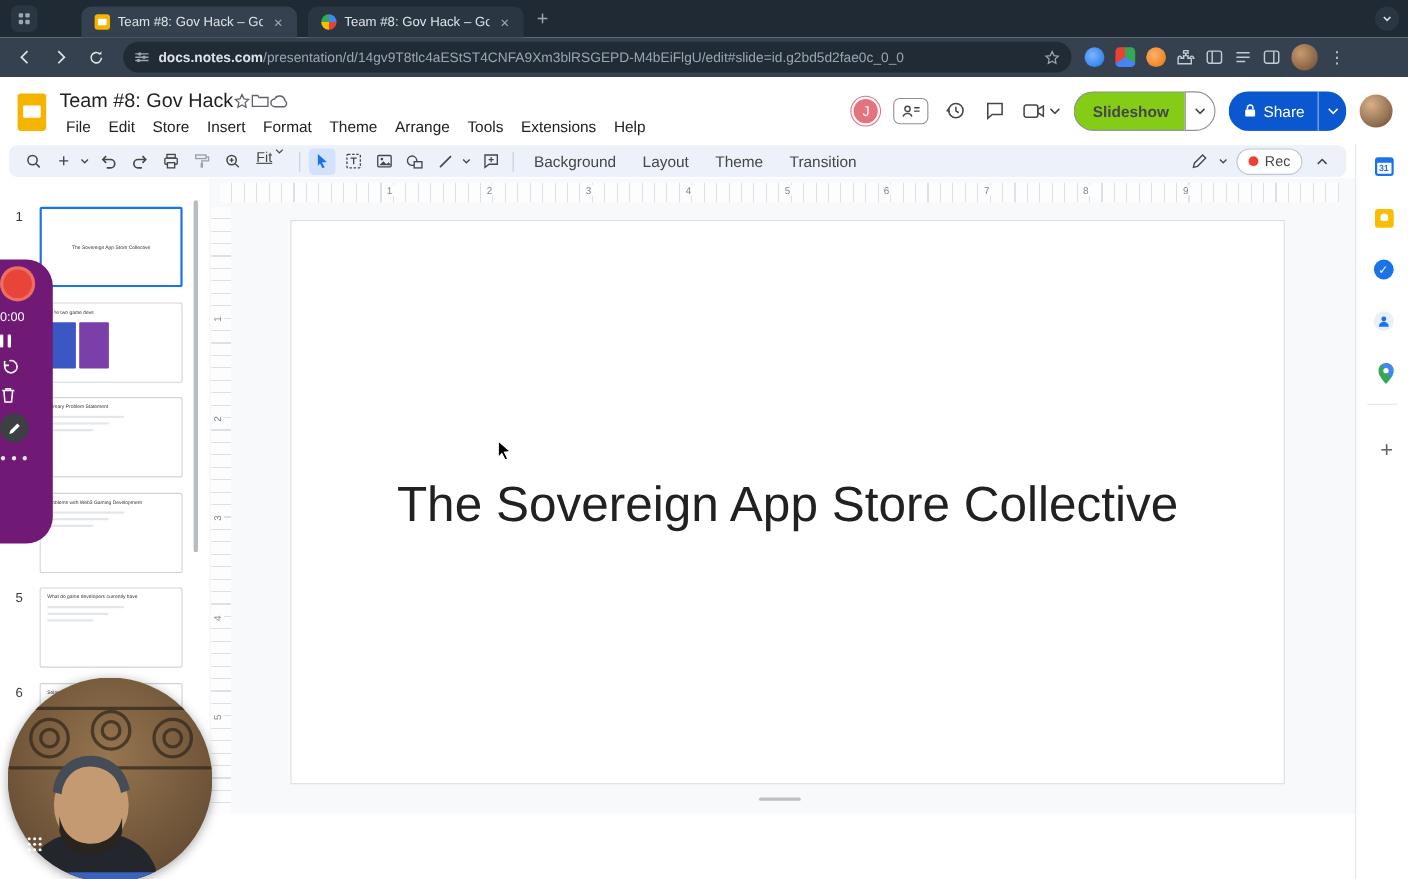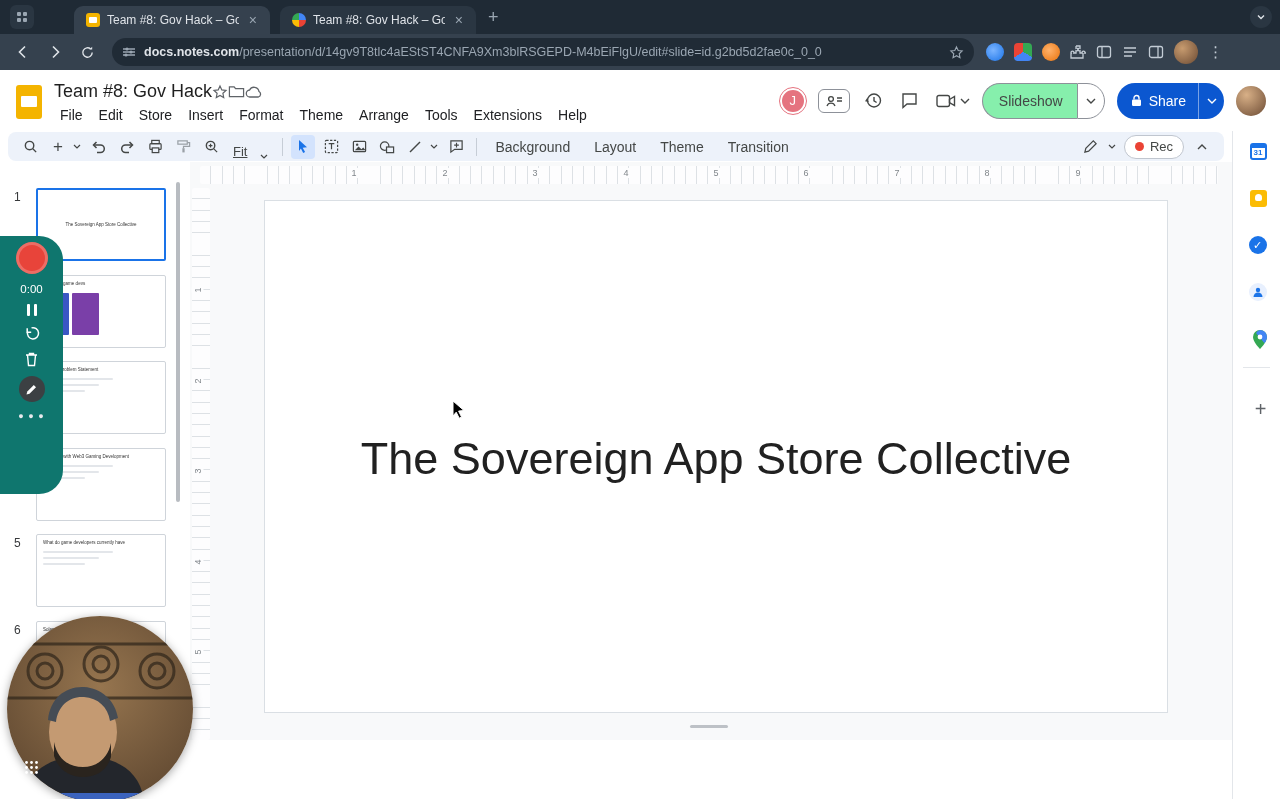--- a/index.html
+++ b/index.html
@@ -55,34 +55,34 @@
   .title-row{position:absolute;left:54px;top:11px;display:flex;align-items:center;}
   .doc-title{font-size:18px;color:var(--ink);}
   .menu-bar{position:absolute;left:52px;top:34px;display:flex;align-items:center;}
   .menu-item{font-size:14px;color:#202124;padding:3px 8px;border-radius:4px;cursor:default;}
   .hdr-right{position:absolute;right:14px;top:0;height:61px;display:flex;align-items:center;gap:12px;}
   .ava-j{width:26px;height:26px;border-radius:50%;background:#e5737f;color:#fff;font-size:13px;display:flex;align-items:center;justify-content:center;border:2px solid #fff;outline:1px solid #e5737f;}
   .presence-btn{height:24px;padding:0 6px;border:1px solid #8d9199;border-radius:6px;display:flex;align-items:center;}
   .hicon{width:24px;height:24px;display:flex;align-items:center;justify-content:center;}
   .cam-group{display:flex;align-items:center;gap:2px;}
   .slideshow-group{display:flex;align-items:stretch;height:36px;}
-  .slideshow-btn{border:1px solid #8d9199;border-right:none;border-radius:18px 0 0 18px;background:#86efac;padding:0 14px 0 16px;font-size:14px;color:var(--icg);display:flex;align-items:center;}
+  .slideshow-btn{border:1px solid #8d9199;border-right:none;border-radius:18px 0 0 18px;background:#84cc16;padding:0 14px 0 16px;font-size:14px;color:var(--icg);display:flex;align-items:center;font-weight:bold;}
   .slideshow-caret{border:1px solid #8d9199;border-radius:0 18px 18px 0;background:#fff;width:28px;display:flex;align-items:center;justify-content:center;}
   .share-group{display:flex;align-items:stretch;height:36px;border-radius:18px;overflow:hidden;}
   .share-btn{background:var(--share);color:#fff;font-size:14px;padding:0 12px 0 14px;display:flex;align-items:center;gap:7px;}
   .share-caret{background:var(--share);width:26px;display:flex;align-items:center;justify-content:center;border-left:1px solid rgba(255,255,255,.45);}
   .ava-photo{width:30px;height:30px;border-radius:50%;background:radial-gradient(circle at 35% 30%,#d8b087,#6b4a33);}
 
   
   .toolbar-row{position:absolute;left:0;top:131px;width:1280px;height:31px;background:#fff;}
   .toolbar{position:absolute;left:8px;top:1px;width:1216px;height:29px;background:var(--toolbar-bg);border-radius:8px;display:flex;align-items:center;padding:0 10px;gap:4px;}
   .tbtn{width:24px;height:24px;border-radius:4px;display:flex;align-items:center;justify-content:center;flex:none;}
   .tbtn.sel{background:var(--sel);}
   .tcaret{width:12px;height:24px;display:flex;align-items:center;justify-content:center;margin-left:-3px;flex:none;}
-  .fit-btn{display:flex;align-items:flex-end;gap:13px;font-size:13px;color:var(--icg);padding:0 6px;height:24px;border-radius:4px;text-decoration:underline;}
+  .fit-btn{display:flex;align-items:flex-start;gap:3px;font-size:13px;color:var(--icg);padding:0 6px;height:24px;border-radius:4px;text-decoration:underline;}
   .tbtext{background:none;border:none;font-size:14px;color:var(--icg);padding:0 10px;height:24px;border-radius:4px;flex:none;}
   .tsep{width:1px;height:18px;background:#c6cdd6;margin:0 4px;flex:none;}
   .toolbar-right{margin-left:auto;display:flex;align-items:center;gap:6px;}
   .rec-pill{height:24px;border:1px solid #c0c6cf;border-radius:13px;background:#fff;display:flex;align-items:center;gap:6px;padding:0 10px;font-size:13px;color:var(--icg);}
   .rec-dot{width:9px;height:9px;border-radius:50%;background:var(--red);}
 
   
   .main{position:absolute;left:0;top:162px;width:1280px;height:578px;}
   .filmstrip{position:absolute;left:0;top:0;width:190px;height:578px;background:#fff;}
   .thumb-row{position:absolute;left:0;width:184px;height:74px;}
@@ -118,21 +118,21 @@
   .tasks-ic{width:18px;height:18px;border-radius:50%;background:#1a73e8;color:#fff;font-size:11px;display:flex;align-items:center;justify-content:center;}
   .contacts-ic{width:18px;height:18px;border-radius:50%;background:#e8f0fe;display:flex;align-items:center;justify-content:center;}
   .plus-ic{font-size:20px;color:#5f6368;line-height:1;}
 
   
   .notes-bar{position:absolute;left:190px;top:740px;width:1042px;height:59px;background:#fff;border-top:1px solid #e3e6ea;}
   .notes-text{position:absolute;left:23px;top:14px;font-size:14px;color:#444746;}
   .notes-chevron{position:absolute;right:-34px;top:26px;}
 
   
-  .recorder{position:absolute;left:0;top:236px;width:63px;height:258px;background:#0f766e;border-radius:0 24px 24px 0;display:flex;flex-direction:column;align-items:center;padding-top:6px;gap:9px;z-index:30;}
+  .recorder{position:absolute;left:0;top:236px;width:48px;height:258px;background:#701a75;border-radius:0 24px 24px 0;display:flex;flex-direction:column;align-items:flex-start;padding-top:6px;gap:9px;z-index:30;}
   .stop-btn{width:32px;height:32px;border-radius:50%;background:#e8443a;box-shadow:inset 0 0 0 3px rgba(255,255,255,.22);}
   .rec-time{color:#fff;font-size:11.5px;}
   .pause-ic{display:flex;gap:4px;}
   .pause-ic i{display:block;width:3px;height:12px;background:#fff;border-radius:1px;}
   .pen-circle{width:26px;height:26px;border-radius:50%;background:#3c4043;display:flex;align-items:center;justify-content:center;}
   .rec-dots{color:#e8eaed;font-size:9px;letter-spacing:1px;}
 
   
   .webcam{position:absolute;left:7px;top:616px;width:186px;height:186px;border-radius:50%;overflow:hidden;z-index:40;box-shadow:0 2px 10px rgba(0,0,0,.35);}
   .drag-grid{position:absolute;left:24px;top:760px;z-index:41;color:#fff;}

